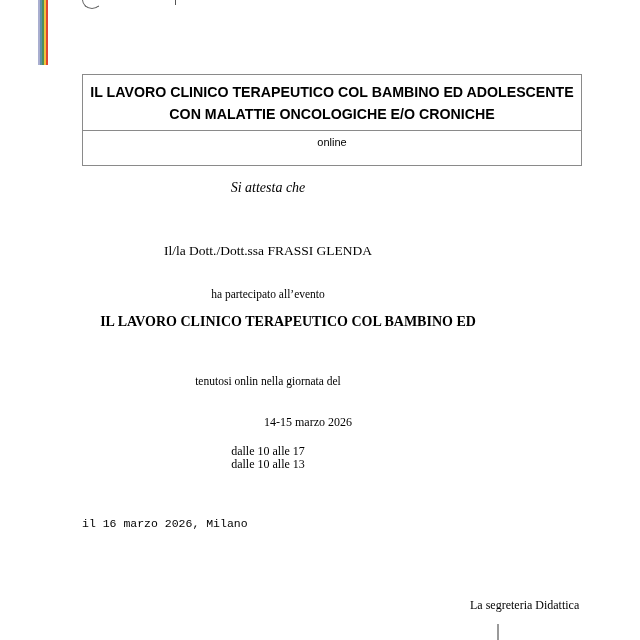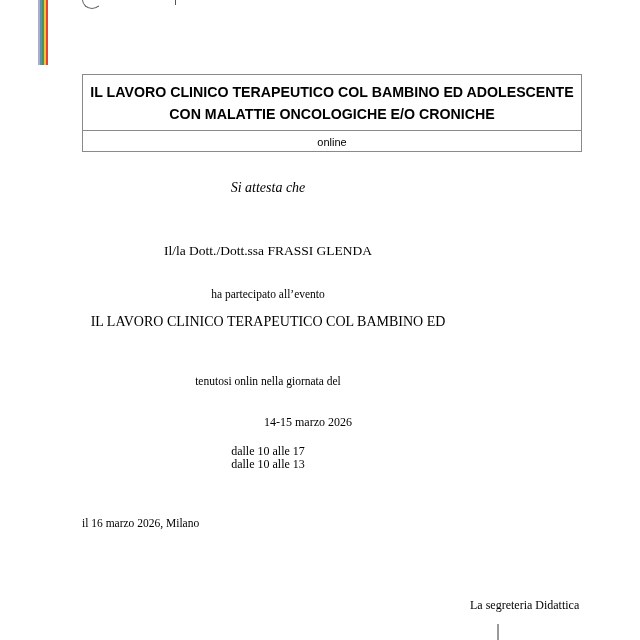--- a/index.html
+++ b/index.html
@@ -1,32 +1,32 @@
 <!DOCTYPE html>
 <html><head>
 <meta charset="utf-8">
 <style>
   html, body { margin: 0; padding: 0; background: #ffffff; }
   body { width: 640px; height: 640px; position: relative; overflow: hidden; color: #000; }
   .stripe { position: absolute; left: 38px; top: 0; height: 65px; width: 10px; display: flex; }
   .stripe span { display: block; height: 100%; }
   .logo-arc { position: absolute; left: 82px; top: -10px; width: 18px; height: 17px; border: 1.3px solid #666; border-radius: 50%; border-top-color: transparent; border-right-color: transparent; }
   .logo-tick { position: absolute; left: 175px; top: 0; width: 1px; height: 5px; background: #555; }
-  .header-box { position: absolute; left: 82px; top: 74px; width: 500px; height: 78px; border: 1px solid #8a8a8a; box-sizing: border-box; font-family: "Liberation Sans", "DejaVu Sans", sans-serif; }
+  .header-box { position: absolute; left: 82px; top: 74px; width: 500px; height: 92px; border: 1px solid #8a8a8a; box-sizing: border-box; font-family: "Liberation Sans", "DejaVu Sans", sans-serif; }
   .header-title { height: 56px; border-bottom: 1px solid #8a8a8a; box-sizing: border-box; display: flex; align-items: center; justify-content: center; text-align: center; font-weight: bold; font-size: 14.2px; line-height: 22px; padding: 0 6px; }
   .header-sub { height: 21px; display: flex; align-items: center; justify-content: center; font-size: 11px; }
   .serif { position: absolute; left: 0; width: 536px; text-align: center; font-family: "Liberation Serif", "DejaVu Serif", serif; }
   .attesta { top: 180px; font-style: italic; font-size: 14px; }
   .nome { top: 243px; font-size: 13.5px; }
   .partecipato { top: 288px; font-size: 11.5px; }
-  .evento { top: 313px; font-size: 14px; font-weight: normal; line-height: 17px; }
+  .evento { top: 313px; font-size: 14px; font-weight: bold; line-height: 17px; padding-left: 20px; }
   .tenutosi { top: 375px; font-size: 11.5px; }
   .data { top: 415px; font-size: 12px; padding-left: 40px; }
   .orari { top: 445px; font-size: 12px; line-height: 13px; }
-  .luogo { position: absolute; left: 82px; top: 517px; font-family: Liberation Serif, serif; font-size: 11.5px; }
+  .luogo { position: absolute; left: 82px; top: 517px; font-family: Liberation Mono, monospace; font-size: 11.5px; }
   .firma { position: absolute; left: 430px; top: 598px; font-family: "Liberation Serif", "DejaVu Serif", serif; font-size: 12px; margin-left: 40px; }
   .sig-mark { position: absolute; left: 497px; top: 624px; width: 2px; height: 16px; background: #9a9a9a; }
 </style>
 </head>
 <body>
 
 <div class="stripe">
   <span style="width:2px;background:#a9aed0"></span>
   <span style="width:2px;background:#5e8fa3"></span>
   <span style="width:2px;background:#4f8f5a"></span>

